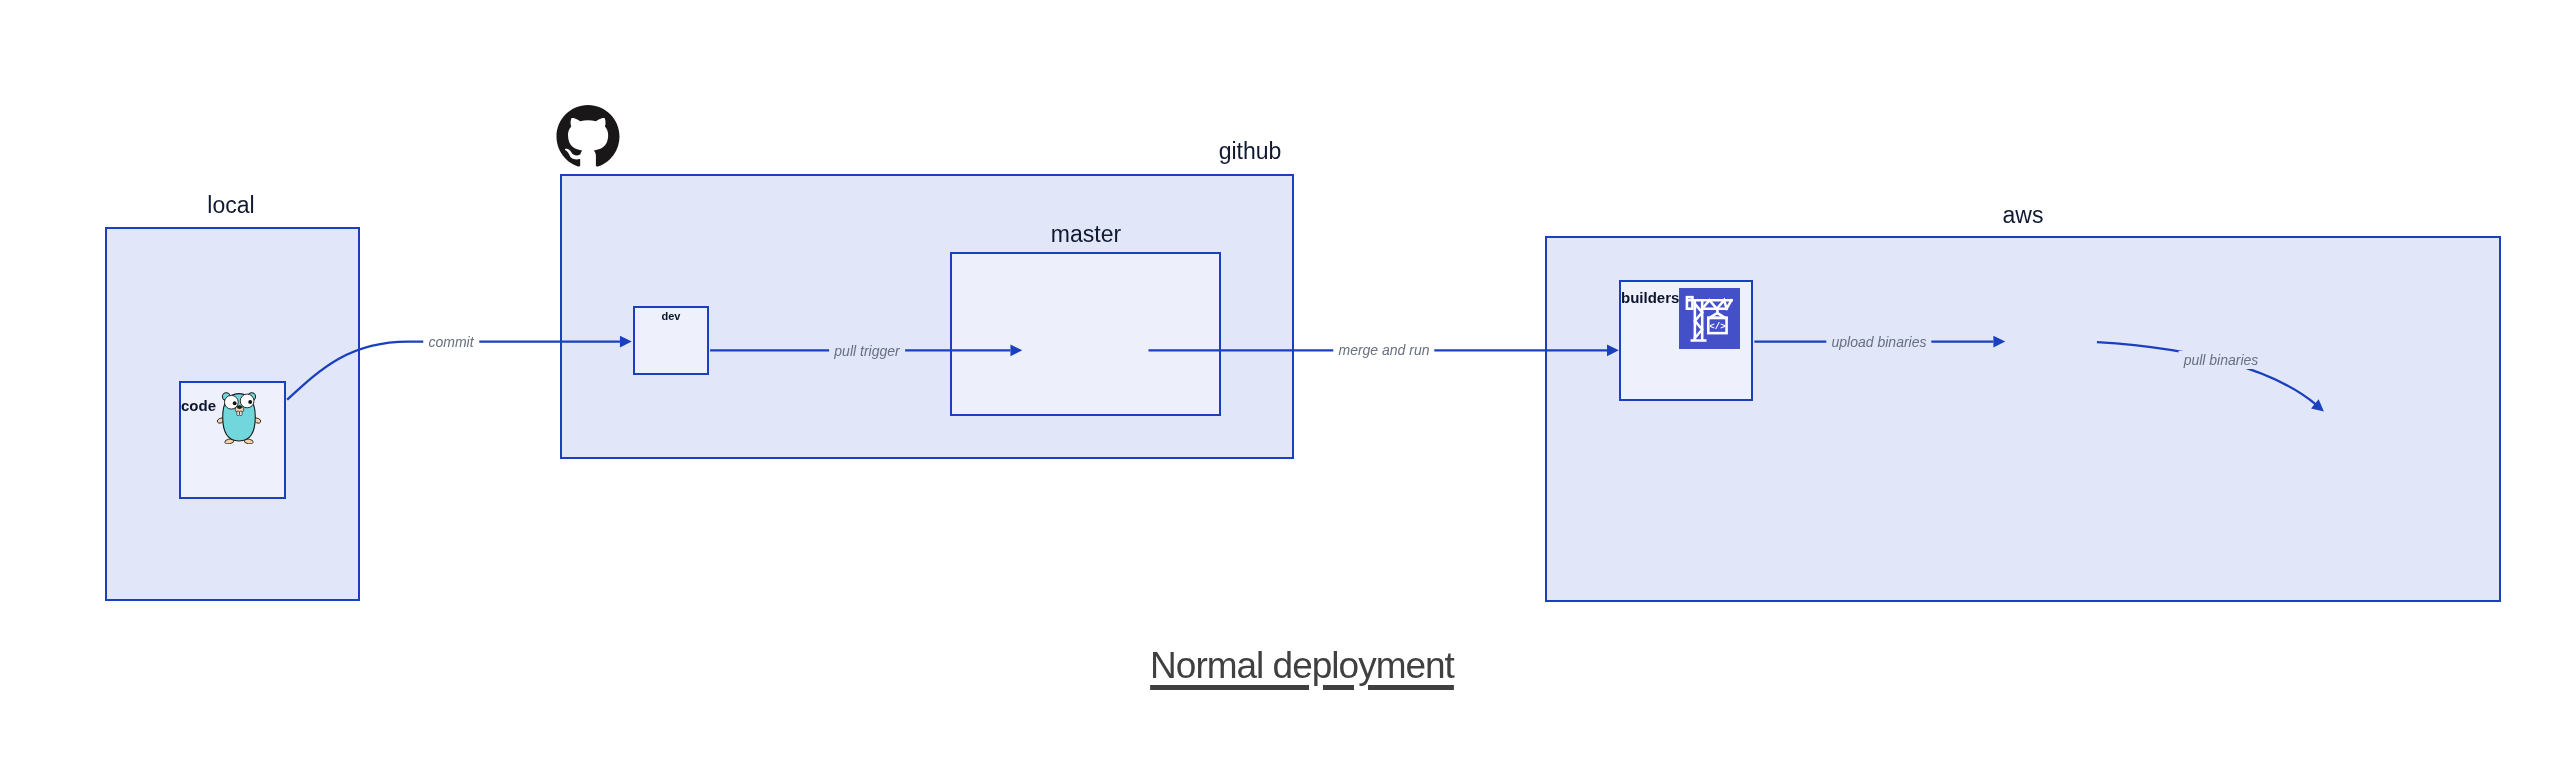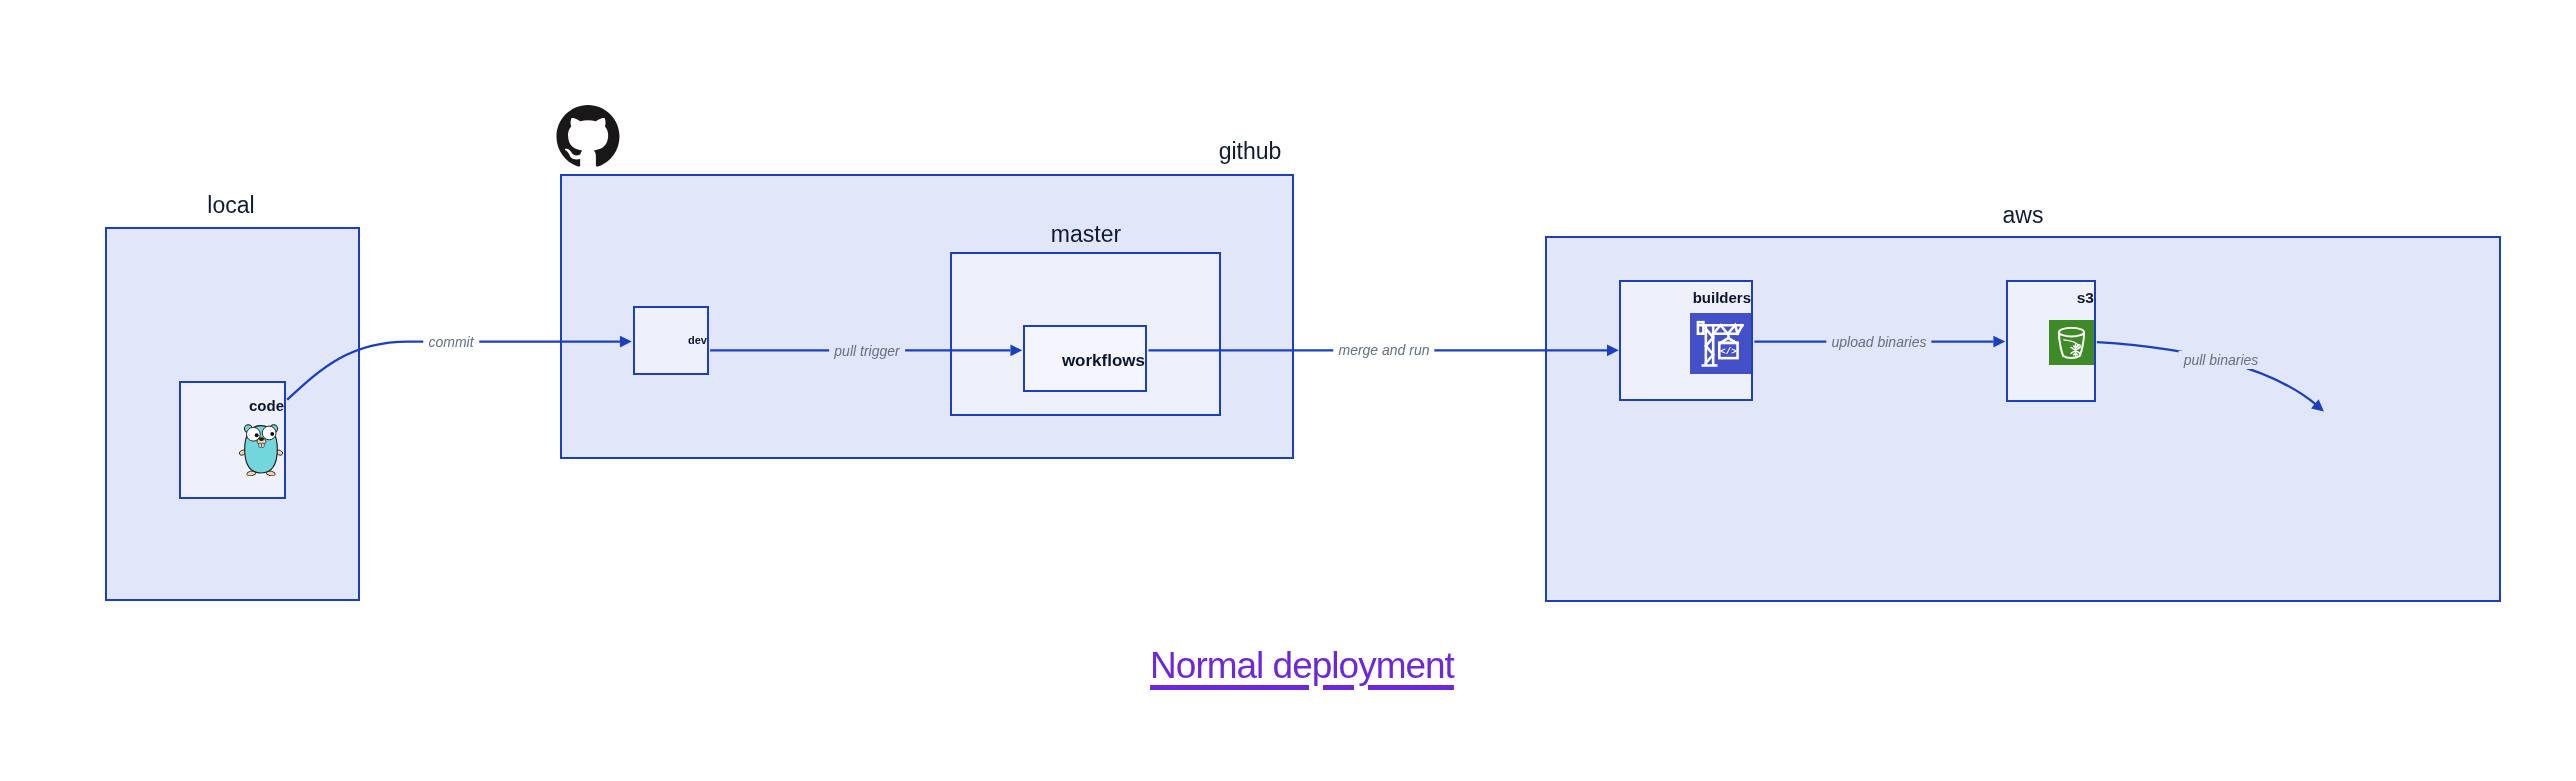--- a/index.html
+++ b/index.html
@@ -7,40 +7,40 @@
     position:relative;width:2604px;height:781px;background:#ffffff;
     font-family:"Liberation Sans",sans-serif;overflow:hidden;
   }
   .group-box{
     position:absolute;box-sizing:border-box;
     background:#e1e7f8;border:2.1px solid #1b40bf;z-index:1;
   }
   .node-box{
     position:absolute;box-sizing:border-box;
     background:#eef1fb;border:2.1px solid #1b40bf;z-index:2;
-    display:flex;flex-direction:column;align-items:flex-end;
+    display:flex;align-items:flex-start;
   }
   .group-label{
     position:absolute;transform:translateX(-50%);z-index:3;
     font-size:23px;font-weight:400;color:#101a33;white-space:nowrap;
   }
   .node-label{
     font-weight:bold;color:#0d152e;line-height:16.5px;white-space:nowrap;
   }
   .edges-svg{position:absolute;left:0;top:0;z-index:4;}
   .edge-label{
     position:absolute;transform:translate(-50%,-50%);z-index:5;
     font-style:italic;font-size:14px;color:#66707f;
     padding:1px 5.2px;white-space:nowrap;
   }
   .edge-label.on-white{background:#ffffff;}
   .edge-label.on-group{background:#e1e7f8;}
   .diagram-title{
     position:absolute;left:1302px;top:645px;transform:translateX(-50%);z-index:3;
-    font-size:37px;font-weight:500;letter-spacing:-1px;color:#6d28d9;white-space:nowrap;
+    font-size:37px;font-weight:500;letter-spacing:-1px;color:#404040;white-space:nowrap;
     text-decoration:underline;text-decoration-thickness:4.6px;text-underline-offset:7.2px;
   }
   .icon-svg{display:block;}
 </style>
 </head>
 <body>
 
 <div class="stage">
 
   <div class="group-label" style="left:231px;top:192px;">local</div>
@@ -74,23 +74,20 @@
   <div class="group-label" style="left:1250px;top:138px;">github</div>
   <div class="group-box" style="left:560px;top:174px;width:734px;height:285px;"></div>
 
   <div class="node-box" style="left:633px;top:306px;width:76px;height:69px;justify-content:center;">
     <div class="node-label" style="font-size:11px;">dev</div>
   </div>
 
   <div class="group-label" style="left:1086px;top:221px;">master</div>
   <div class="group-box" style="left:950px;top:252px;width:271px;height:164px;background:#edf0fa;z-index:2;"></div>
 
-  <div class="node-box" style="left:1023px;top:325px;width:124px;height:67px;justify-content:center;background:#f5f6fd;z-index:3;">
-    <div class="node-label" style="font-size:17px;padding-top:5.2px;">workflows</div>
-  </div>
 
   <div class="group-label" style="left:2023px;top:202px;">aws</div>
   <div class="group-box" style="left:1545px;top:236px;width:956px;height:366px;"></div>
 
   <div class="node-box" style="left:1619px;top:280px;width:134px;height:121px;">
     <div class="node-label" style="font-size:15px;margin-top:8.2px;">builders</div>
 
     <svg class="icon-svg" style="margin-top:6.2px;" width="61" height="61" viewBox="0 0 100 100">
       <rect x="0" y="0" width="100" height="100" fill="#4450c8"></rect>
       <g stroke="#ffffff" stroke-width="4.2" fill="none" stroke-linecap="square" stroke-linejoin="miter">
@@ -102,37 +99,20 @@
         <path d="M38 34 L50 20 L62 34 L74 20 L78 34 M86 20 L78 34"></path>
         <path d="M63 34 V41"></path>
         <path d="M63 41 L50 49 M63 41 L76 49"></path>
         <path d="M48 49 H78"></path>
         <rect x="48" y="49" width="30" height="25"></rect>
       </g>
       <text x="63" y="67.5" text-anchor="middle" font-family="Liberation Mono, monospace" font-size="15" font-weight="bold" fill="#ffffff">&lt;/&gt;</text>
     </svg>
   </div>
 
-  <div class="node-box" style="left:2006px;top:280px;width:90px;height:122px;">
-    <div class="node-label" style="font-size:15.5px;margin-top:7.2px;line-height:17.5px;">s3</div>
-
-    <svg class="icon-svg" style="margin-top:13.4px;" width="45" height="45" viewBox="0 0 100 100">
-      <rect x="0" y="0" width="100" height="100" fill="#3e8a26"></rect>
-      <g stroke="#ffffff" fill="none" stroke-linecap="round" stroke-linejoin="round">
-        <ellipse cx="50" cy="27" rx="28" ry="9.5" stroke-width="4.4"></ellipse>
-        <path d="M22 29 C22 46 28 73 32 80" stroke-width="4.4"></path>
-        <path d="M78 29 C78 46 72 73 68 80" stroke-width="4.4"></path>
-        <path d="M32 80 C40 86 58 86 66 81" stroke-width="4.4"></path>
-        <path d="M33 44 C50 46 62 50 66 57" stroke-width="3"></path>
-        <circle cx="66.5" cy="58" r="3.2" stroke-width="2.8"></circle>
-        <path d="M59 55 V80 M49 61 L69 74 M69 61 L49 74" stroke-width="3.4"></path>
-        <path d="M54.5 57.5 L59 61.5 L63.5 57.5 M54.5 77.5 L59 73.5 L63.5 77.5" stroke-width="3"></path>
-      </g>
-    </svg>
-  </div>
 
 
   <svg class="edges-svg" width="2604" height="781" viewBox="0 0 5054 1516">
     <g stroke="#1b40bf" stroke-width="4.5" fill="none">
       <path d="M557 776 C622 716 678 663 792 663 L1203 663"></path>
       <path d="M1378 680 L1961 680"></path>
       <path d="M2229 680 L3119 680"></path>
       <path d="M3405 663 L3869 663"></path>
       <path d="M4070 664 C4170 670 4255 683 4330 705 C4405 727 4462 757 4496 786"></path>
     </g>

